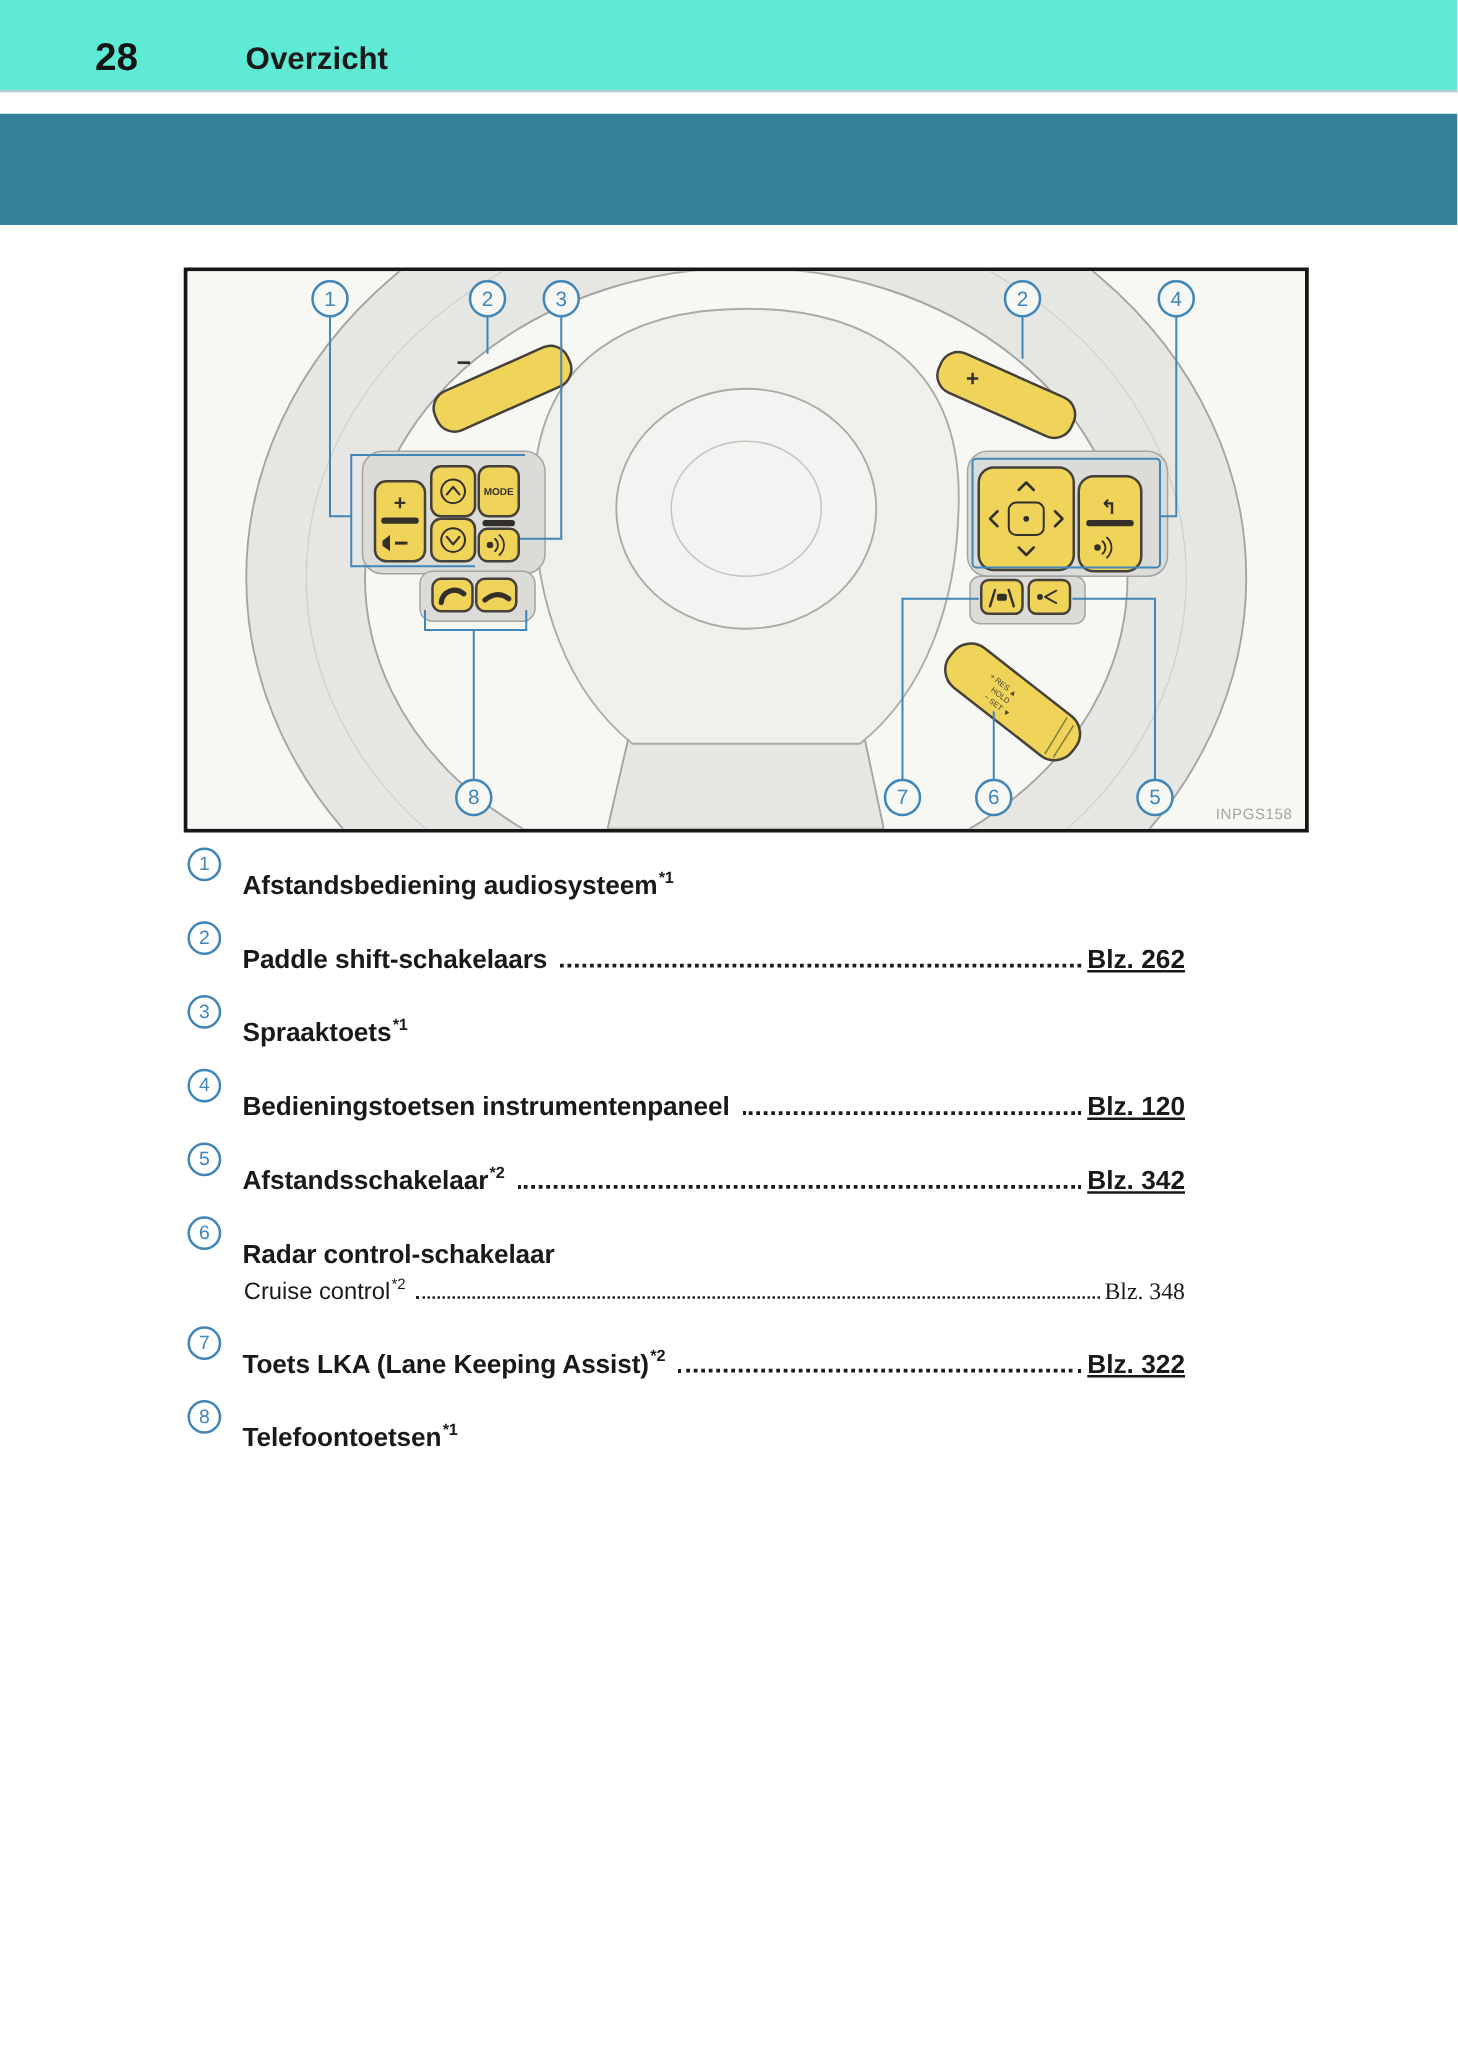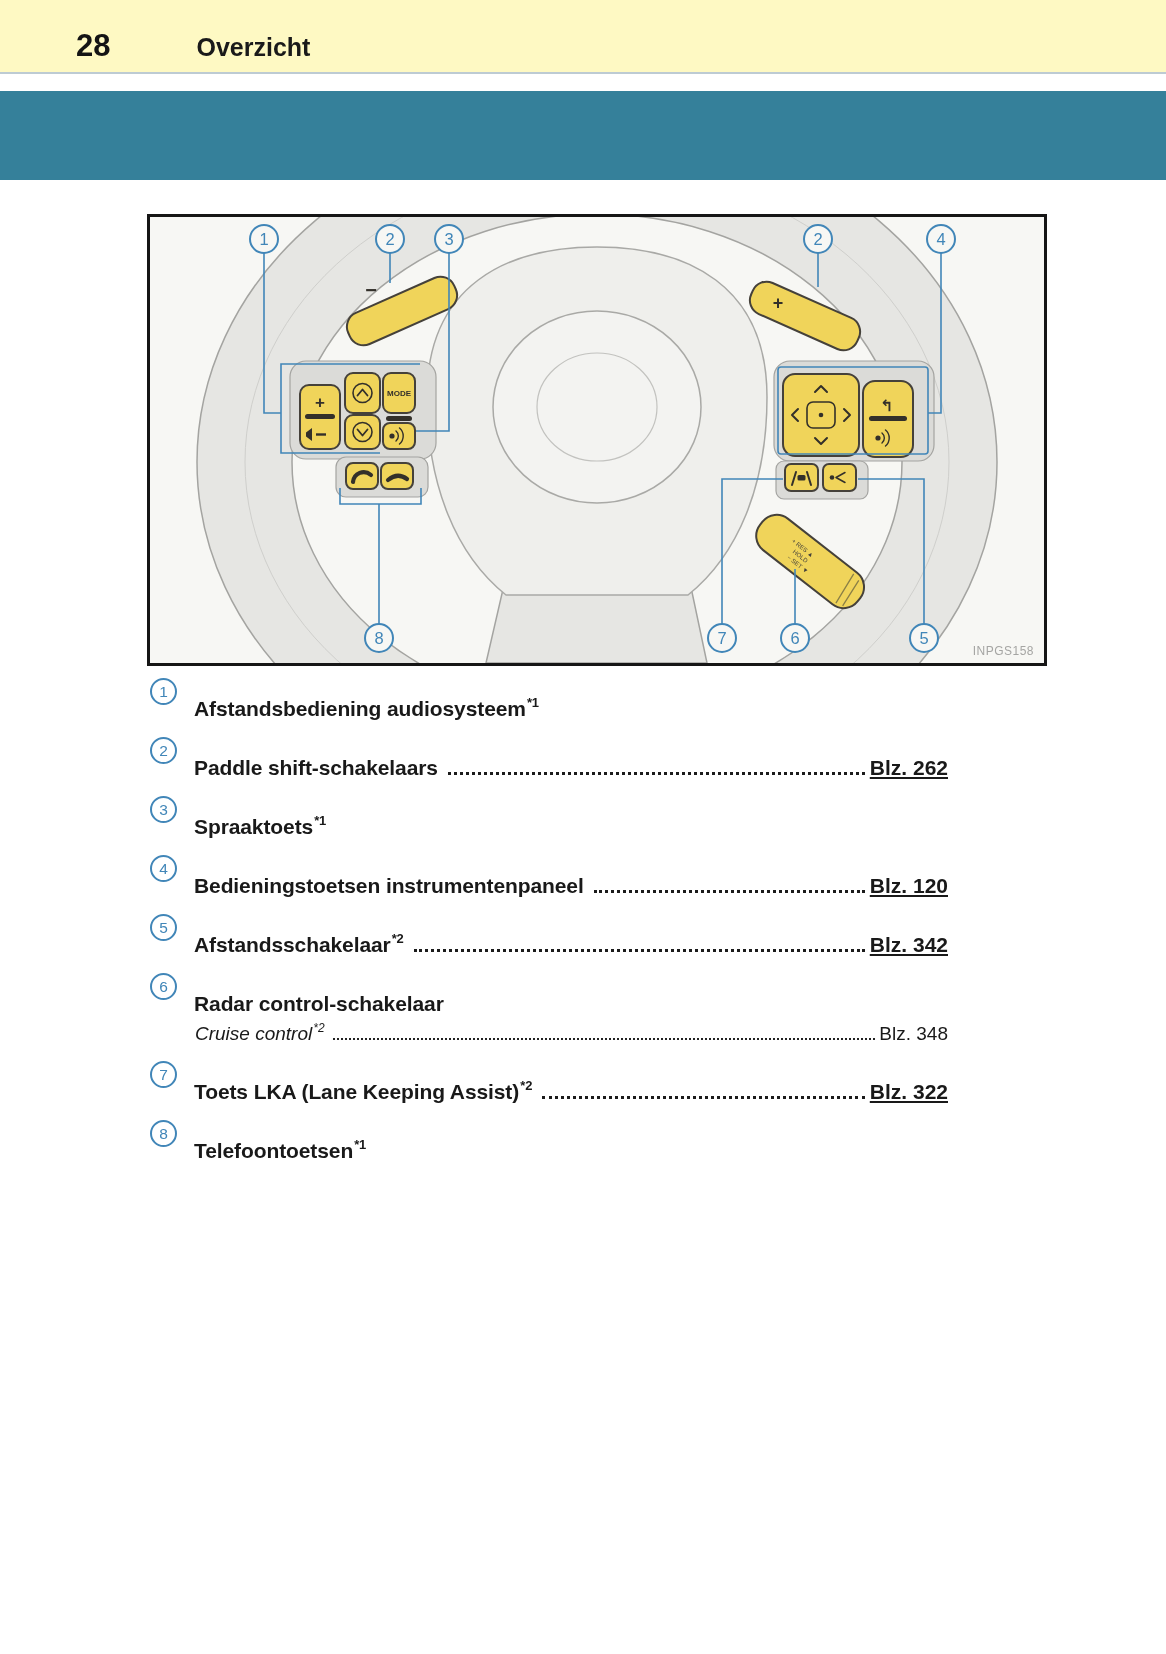--- a/index.html
+++ b/index.html
@@ -3,21 +3,21 @@
 <meta charset="utf-8">
 <style>
   html,body{margin:0;padding:0;}
   body{
     width:1166px;height:1654px;background:#ffffff;overflow:hidden;
     font-family:"Liberation Sans","DejaVu Sans",sans-serif;color:#191919;
     -webkit-font-smoothing:antialiased;
   }
   
   .band-light{
-    height:74px;background:#fef9c3;border-bottom:2px solid #bdcbd3;
+    height:74px;background:#5eead4;border-bottom:2px solid #bdcbd3;
     display:flex;align-items:flex-end;padding:0 12px 11px 76px;box-sizing:border-box;
   }
   .page-num{font-size:31px;font-weight:700;color:#141414;line-height:1;}
   .section-title{font-size:25px;font-weight:700;color:#1a1a1a;margin-left:86px;line-height:1.1;}
   .band-white{height:17px;background:#ffffff;}
   .band-teal{height:89px;background:#35809A;}
   
   .figure-box{
     margin:34px 0 0 147px;width:894px;height:446px;
     border:3px solid #161616;background:#f7f7f4;
@@ -41,24 +41,24 @@
     display:inline-flex;align-items:center;justify-content:center;
     font-size:15.5px;font-weight:400;margin-right:17px;background:#fff;
   }
   .entry{flex:1;min-width:0;margin-top:17px;}
   .row{display:flex;align-items:baseline;}
   .lbl{font-size:21px;font-weight:700;line-height:27px;letter-spacing:-0.1px;white-space:nowrap;}
   .lbl sup,.sub-lbl sup{font-size:13px;font-weight:700;position:relative;top:-1px;margin-left:1px;vertical-align:super;line-height:0;}
   .leader{flex:1 1 auto;min-width:24px;border-bottom:3.5px dotted #1b1b1b;margin:0 5px 3px 10px;}
   .pageref{font-size:21px;font-weight:700;line-height:27px;white-space:nowrap;text-decoration:underline;}
   .sub-row{display:flex;align-items:baseline;margin:4px 0 0 1px;}
-  .sub-lbl{font-size:19px;font-weight:400;line-height:25px;white-space:nowrap;font-style:italic;}
+  .sub-lbl{font-size:19px;font-weight:400;line-height:25px;white-space:nowrap;}
   .sub-lbl sup{font-weight:400;font-size:12px;}
   .sub-leader{flex:1 1 auto;min-width:18px;border-bottom:2.6px dotted #222;margin:0 4px 3px 8px;}
-  .sub-pageref{font-size:19px;font-weight:400;line-height:25px;white-space:nowrap;}
+  .sub-pageref{font-size:19px;font-weight:400;line-height:25px;white-space:nowrap;font-family:Liberation Serif, serif;}
 </style>
 </head>
 <body>
 
 <div class="band-light">
   <span class="page-num">28</span>
   <span class="section-title">Overzicht</span>
 </div>
 <div class="band-white"></div>
 <div class="band-teal"></div>

